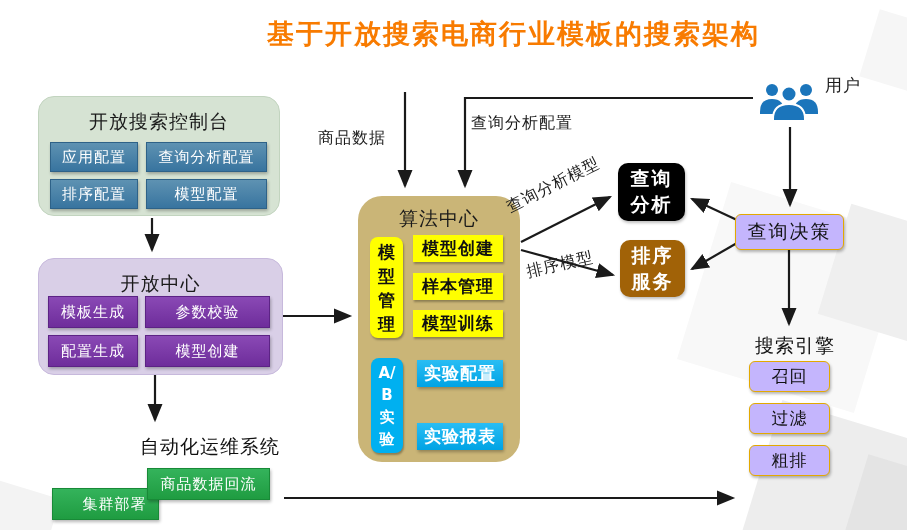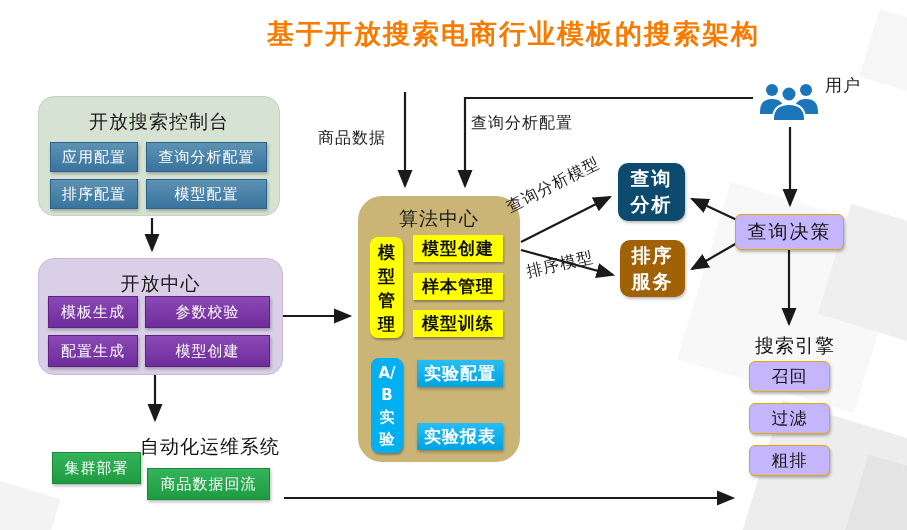--- a/index.html
+++ b/index.html
@@ -76,21 +76,21 @@
 
   <div class="panel" style="left:38px;top:258px;width:243px;height:115px;background:#d9cfe7;border:1px solid #c7b9dc;">
     <div class="panel-title" style="top:12px;">开放中心</div>
   </div>
   <div class="btn btn-purple" style="left:48px;top:296px;width:88px;height:30px;">模板生成</div>
   <div class="btn btn-purple" style="left:145px;top:296px;width:123px;height:30px;">参数校验</div>
   <div class="btn btn-purple" style="left:48px;top:335px;width:88px;height:30px;">配置生成</div>
   <div class="btn btn-purple" style="left:145px;top:335px;width:123px;height:30px;">模型创建</div>
 
   <div class="heading" style="left:60px;top:434px;width:220px;">自动化运维系统</div>
-  <div class="btn btn-green" style="left:52px;top:452px;width:87px;height:30px;">集群部署</div>
+  <div class="btn btn-green" style="left:52px;top:488px;width:87px;height:30px;padding-left:18px;">集群部署</div>
   <div class="btn btn-green" style="left:147px;top:468px;width:121px;height:30px;">商品数据回流</div>
 
   <div class="panel" style="left:358px;top:196px;width:162px;height:266px;background:#cab577;border-radius:24px;">
     <div class="panel-title" style="top:10px;">算法中心</div>
   </div>
   <div class="vbox" style="left:370px;top:237px;width:33px;height:101px;background:#ffff00;color:#111;font-size:17px;font-weight:600;line-height:24px;">
     <span>模</span>
     <span>型</span>
     <span>管</span>
     <span>理</span>
@@ -105,21 +105,21 @@
     <span>验</span>
   </div>
   <div class="btn btn-cyan" style="left:417px;top:360px;width:86px;height:27px;">实验配置</div>
   <div class="btn btn-cyan" style="left:417px;top:423px;width:86px;height:27px;">实验报表</div>
 
   <div class="flow-label" style="left:318px;top:128px;">商品数据</div>
   <div class="flow-label" style="left:471px;top:113px;">查询分析配置</div>
   <div class="flow-label" style="left:508px;top:198px;transform:rotate(-27deg);transform-origin:0 50%;">查询分析模型</div>
   <div class="flow-label" style="left:527px;top:262px;transform:rotate(-13deg);transform-origin:0 50%;">排序模型</div>
 
-  <div class="svc" style="left:618px;top:163px;width:67px;height:58px;background:#0c4a6e;">
+  <div class="svc" style="left:618px;top:163px;width:67px;height:58px;background:#000000;">
     <span>查询</span>
     <span>分析</span>
   </div>
   <div class="svc" style="left:620px;top:240px;width:65px;height:57px;background:#a16207;">
     <span>排序</span>
     <span>服务</span>
   </div>
   <div class="btn btn-amber" style="left:735px;top:214px;width:107px;height:34px;font-size:19px;letter-spacing:2px;">查询决策</div>
 
   <svg style="position:absolute;left:758px;top:80px;" width="62" height="44" viewBox="0 0 62 44">

